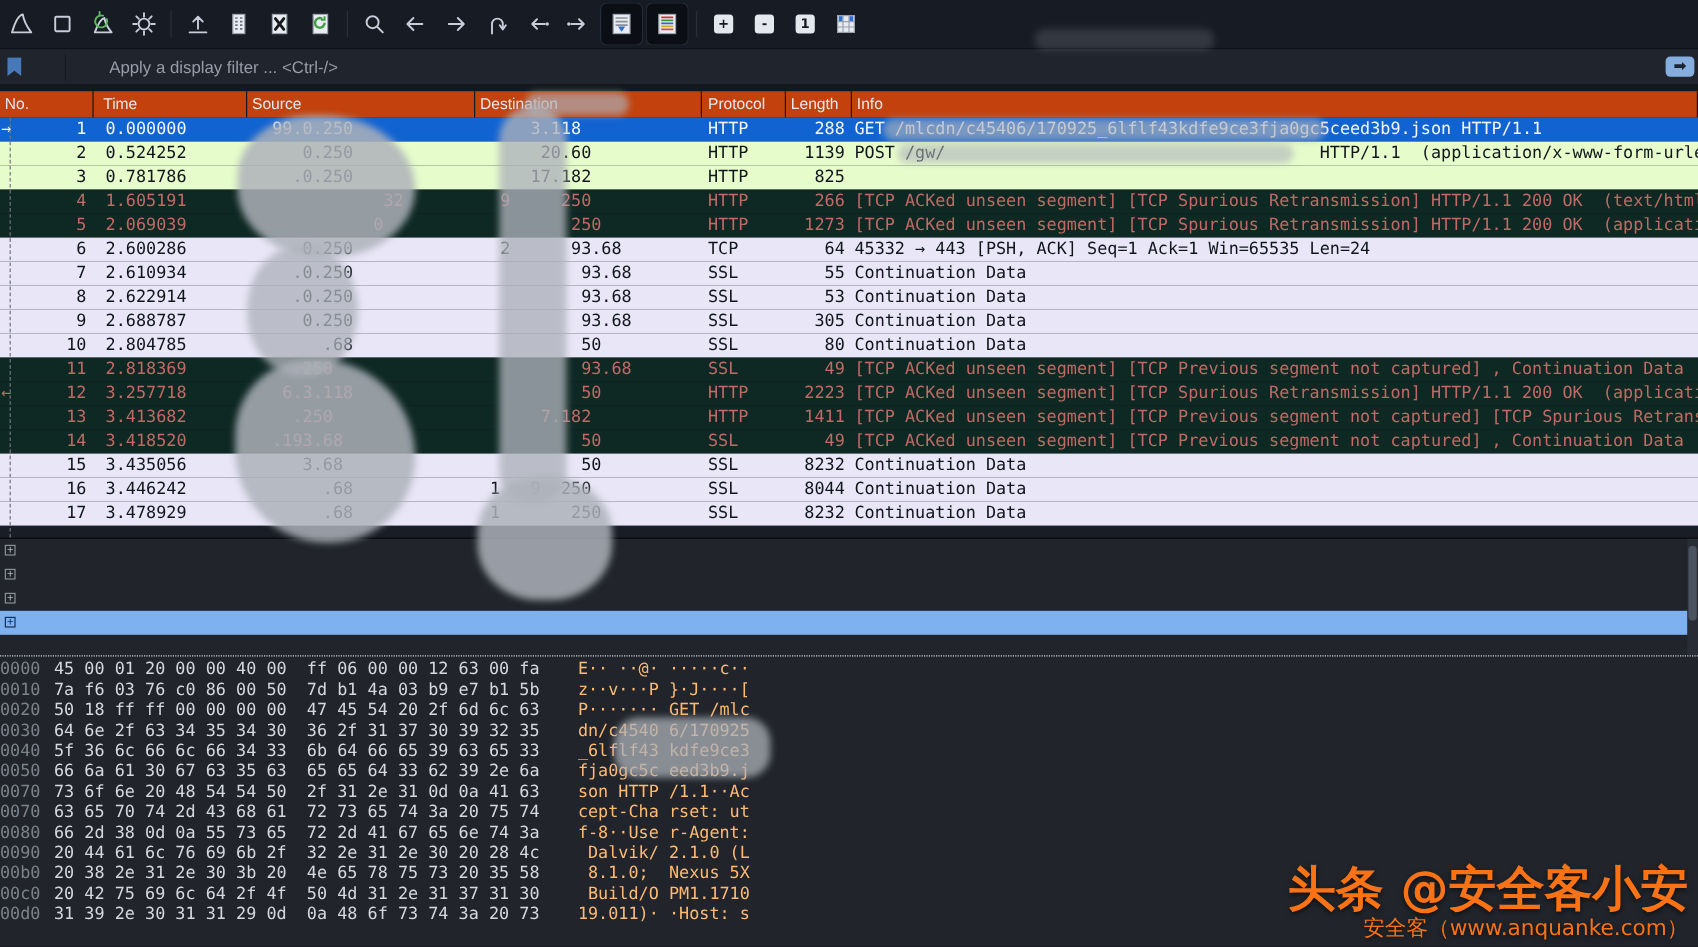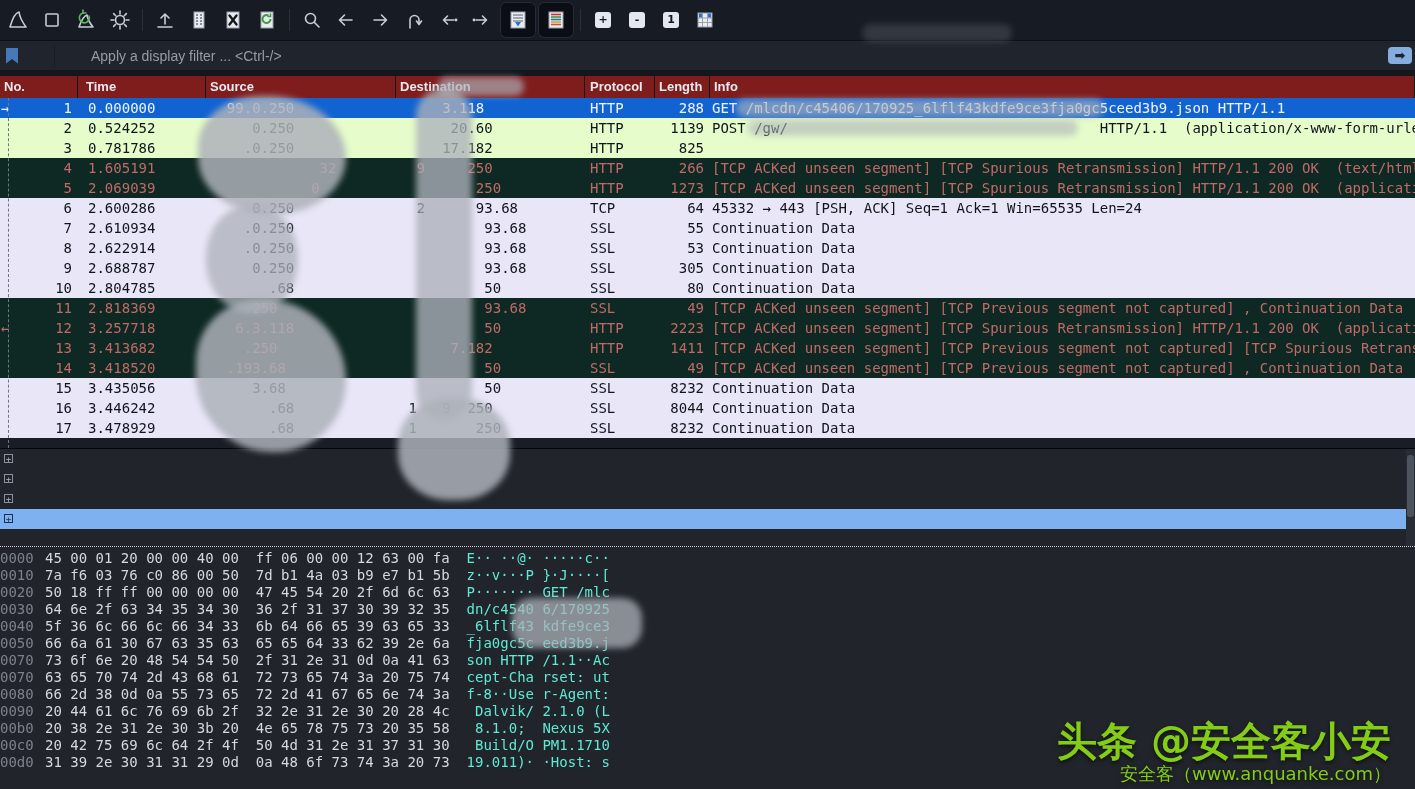--- a/index.html
+++ b/index.html
@@ -20,21 +20,21 @@
   .bookmark{width:12px;height:16px;margin:0 8px 0 6px;background:#4779b8;
             clip-path:polygon(0 0,100% 0,100% 100%,50% 72%,0 100%);}
   .fdiv{width:1px;height:22px;background:#171b22;margin-right:8px;}
   .filter-text{color:#969ca8;font-size:14px;flex:1 1 auto;white-space:nowrap;overflow:hidden;}
   .applybtn{width:24px;height:17px;border-radius:4px;background:#85aede;margin-right:3px;
             display:flex;align-items:center;justify-content:center;color:#1b2430;
             font:bold 13px/17px "DejaVu Sans",sans-serif;}
   
   .plist{position:absolute;left:0;top:76px;width:100%;}
   .phead{display:grid;grid-template-columns:78px 128px 190px 189px 70px 55px auto;
-         height:22px;background:#7f1d1d;color:#e6e9f0;font-size:13px;line-height:22px;font-weight:bold;}
+         height:22px;background:#c2410c;color:#e6e9f0;font-size:13px;line-height:22px;}
   .phead>div{border-right:1px solid #15181f;padding-left:4px;white-space:nowrap;overflow:hidden;}
   .phead .h-time{padding-left:8px}.phead .h-proto{padding-left:5px}
   .pbody{position:relative;font-family:"DejaVu Sans Mono",monospace;font-size:14px;}
   .prow{display:grid;grid-template-columns:78px 128px 190px 189px 70px 55px auto;
         height:20px;line-height:20px;white-space:pre;position:relative;}
   .prow>div{overflow:hidden;}
   .c-no{text-align:right;padding-right:6px;}
   .c-time{padding-left:10px;}
   .c-src,.c-dst{padding-left:4px;}
   .c-proto{padding-left:5px;}
@@ -59,35 +59,35 @@
   .dline.hl .expander{border-color:#20304a;color:#20304a;}
   .dscroll{position:absolute;right:0;top:0;width:9px;height:100%;background:#272c35;}
   .dthumb{position:absolute;left:1px;top:6px;width:7px;height:62px;border-radius:3px;background:#4b5260;}
   
   .hexpane{position:absolute;left:0;top:546px;width:100%;height:243px;background:#21252b;
            border-top:1px dotted #d0d4db;font-family:"DejaVu Sans Mono",monospace;font-size:14px;
            padding-top:3px;box-sizing:border-box;overflow:hidden;}
   .hrow{height:17px;line-height:17px;white-space:pre;display:flex;}
   .off{color:#7c828c;width:42px;padding-left:0;flex:0 0 auto;}
   .bytes{color:#d5d8de;margin-left:3px;flex:0 0 auto;}
-  .ascii{color:#5eead4;margin-left:17px;flex:0 0 auto;}
+  .ascii{color:#fdba74;margin-left:32px;flex:0 0 auto;}
   
   .smudge{position:absolute;background:rgba(173,178,186,0.85);filter:blur(3px);z-index:5;pointer-events:none;}
   .s-src-top{left:198px;top:96px;width:148px;height:118px;border-radius:45% 55% 50% 50%;}
   .s-src-mid{left:206px;top:205px;width:92px;height:108px;border-radius:48%;opacity:.9;}
   .s-src-bot{left:196px;top:300px;width:150px;height:152px;border-radius:42% 55% 48% 52%;}
   .s-dst-band{left:416px;top:88px;width:56px;height:332px;border-radius:28px;opacity:.92;}
   .s-dst-bot{left:398px;top:398px;width:112px;height:102px;border-radius:45%;}
   .s-hdr{left:438px;top:77px;width:86px;height:19px;border-radius:9px;opacity:.8;}
   .s-info1{left:736px;top:99px;width:368px;height:18px;border-radius:9px;opacity:.78;}
   .s-info2{left:748px;top:120px;width:330px;height:16px;border-radius:8px;opacity:.7;}
   .s-hex{left:512px;top:598px;width:130px;height:50px;border-radius:20px;opacity:.88;}
   .s-top{left:862px;top:24px;width:150px;height:18px;border-radius:9px;opacity:.22;}
   
-  .watermark{position:absolute;right:24px;bottom:4px;z-index:10;text-align:right;color:#84cc16;
+  .watermark{position:absolute;right:8px;bottom:4px;z-index:10;text-align:right;color:#f97316;
              font-family:"DejaVu Sans",sans-serif;text-shadow:0 2px 4px rgba(0,0,0,.65);pointer-events:none;}
   .wm-main{font-size:40px;font-weight:bold;line-height:44px;}
   .wm-sub{font-size:18px;line-height:22px;}
   
   .ic{stroke:#c7cdd9;fill:none;stroke-width:1.6;stroke-linecap:round;stroke-linejoin:round;}
 </style>
 </head>
 <body>
 
 <div class="screen">

